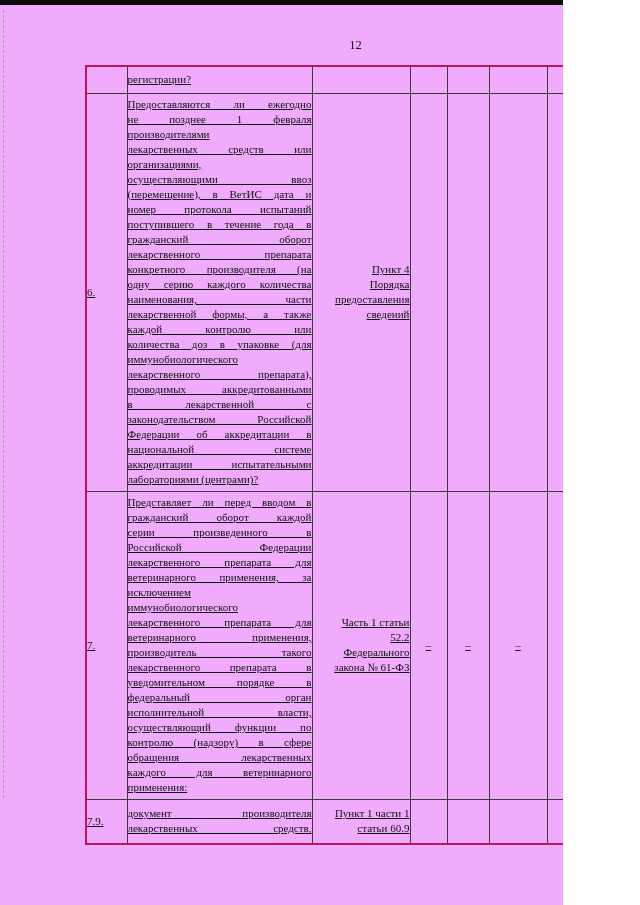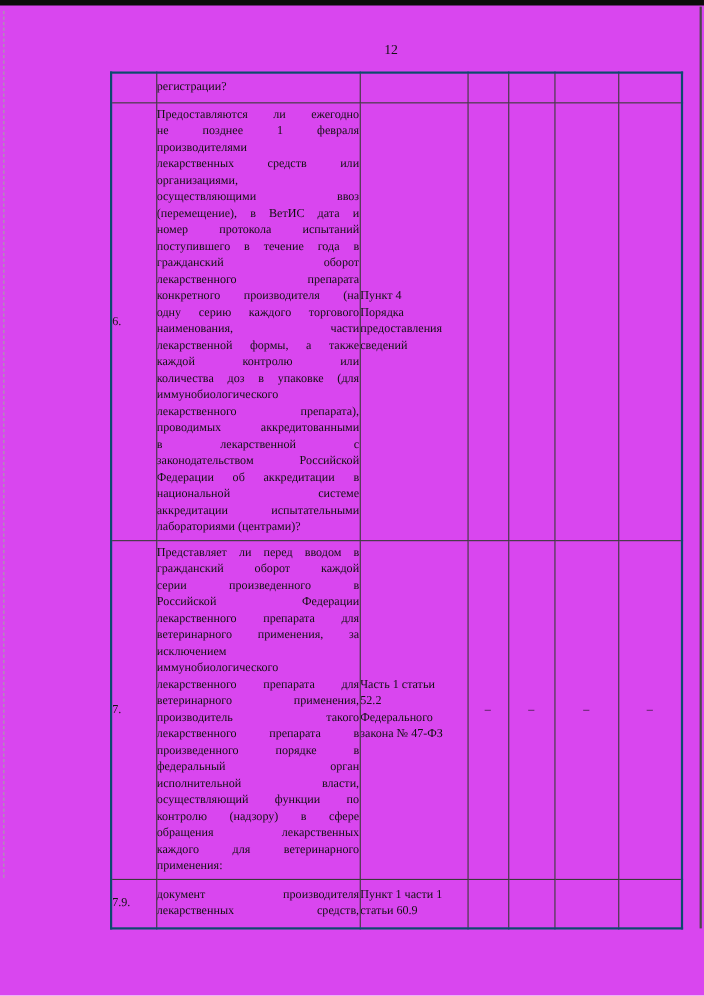--- a/index.html
+++ b/index.html
@@ -1,48 +1,49 @@
 <!DOCTYPE html>
 <html><head>
 <meta charset="utf-8">
 <style>
   html,body{margin:0;padding:0;background:#ffffff;}
   .page{
-    position:relative;width:640px;height:905px;background:#d946ef;overflow:hidden;
+    position:relative;width:563px;height:905px;background:#f0abfc;overflow:hidden;
     font-family:"Liberation Serif","DejaVu Serif",serif;color:#121212;
   }
   .top-scan-bar{position:absolute;left:0;top:0;width:640px;height:5px;background:#0b0b0b;}
   .left-scan-edge{position:absolute;left:3px;top:10px;height:788px;width:0;border-left:1px dashed #a3a3a3;}
   .right-scan-edge{position:absolute;left:636px;top:6px;width:2px;height:838px;background:#4a4a4a;}
   .page-number{position:absolute;left:96px;top:38px;width:519px;text-align:center;font-size:12.5px;}
 
   table.doc-table{
-    position:absolute;left:100px;top:65px;width:519px;
+    position:absolute;left:85px;top:65px;width:519px;
     border-collapse:collapse;table-layout:fixed;
-    border:2px solid #0c4a6e;
+    border:2px solid #be185d;
+    text-decoration:underline;
   }
   table.doc-table td{
     border:1px solid #3a3a3a;
     padding:0;vertical-align:middle;
     font-size:11px;line-height:15px;
     overflow:hidden;
   }
   tr.row-a{height:27px;}
   tr.row-6{height:398px;}
   tr.row-7{height:308px;}
   tr.row-71{height:45px;}
 
   td.num{vertical-align:middle;padding-left:6px;text-align:left;}
   td.qcell{vertical-align:top;padding:4px 4px 0 5px;}
   tr.row-71 td.qcell{padding-top:0;}
   td.qcell div{text-align:justify;text-align-last:justify;}
   td.qcell div:last-child{text-align-last:left;}
   td.qcell.cont div:last-child{text-align-last:justify;}
   td.refcell{vertical-align:middle;padding:0 2px;}
-  td.refcell div{text-align:left;}
+  td.refcell div{text-align:right;}
   td.acell{text-align:center;vertical-align:middle;font-size:12px;}
 </style>
 </head>
 <body>
 
 <div class="page">
   <div class="top-scan-bar"></div>
   <div class="left-scan-edge"></div>
   <div class="right-scan-edge"></div>
 
@@ -80,21 +81,21 @@
             <div>производителями</div>
             <div>лекарственных средств или</div>
             <div>организациями,</div>
             <div>осуществляющими ввоз</div>
             <div>(перемещение), в ВетИС дата и</div>
             <div>номер протокола испытаний</div>
             <div>поступившего в течение года в</div>
             <div>гражданский оборот</div>
             <div>лекарственного препарата</div>
             <div>конкретного производителя (на</div>
-            <div>одну серию каждого торгового</div>
+            <div>одну серию каждого количества</div>
             <div>наименования, части</div>
             <div>лекарственной формы, а также</div>
             <div>каждой контролю или</div>
             <div>количества доз в упаковке (для</div>
             <div>иммунобиологического</div>
             <div>лекарственного препарата),</div>
             <div>проводимых аккредитованными</div>
             <div>в лекарственной с</div>
             <div>законодательством Российской</div>
             <div>Федерации об аккредитации в</div>
@@ -122,34 +123,34 @@
             <div>серии произведенного в</div>
             <div>Российской Федерации</div>
             <div>лекарственного препарата для</div>
             <div>ветеринарного применения, за</div>
             <div>исключением</div>
             <div>иммунобиологического</div>
             <div>лекарственного препарата для</div>
             <div>ветеринарного применения,</div>
             <div>производитель такого</div>
             <div>лекарственного препарата в</div>
-            <div>произведенного порядке в</div>
+            <div>уведомительном порядке в</div>
             <div>федеральный орган</div>
             <div>исполнительной власти,</div>
             <div>осуществляющий функции по</div>
             <div>контролю (надзору) в сфере</div>
             <div>обращения лекарственных</div>
             <div>каждого для ветеринарного</div>
             <div>применения:</div>
           </td>
       <td class="refcell">
             <div>Часть 1 статьи</div>
             <div>52.2</div>
             <div>Федерального</div>
-            <div>закона № 47-ФЗ</div>
+            <div>закона № 61-ФЗ</div>
           </td>
       <td class="acell">–</td>
       <td class="acell">–</td>
       <td class="acell">–</td>
       <td class="acell">–</td>
     </tr>
 
     <tr class="row-71">
       <td class="num">7.9.</td>
       <td class="qcell cont">

